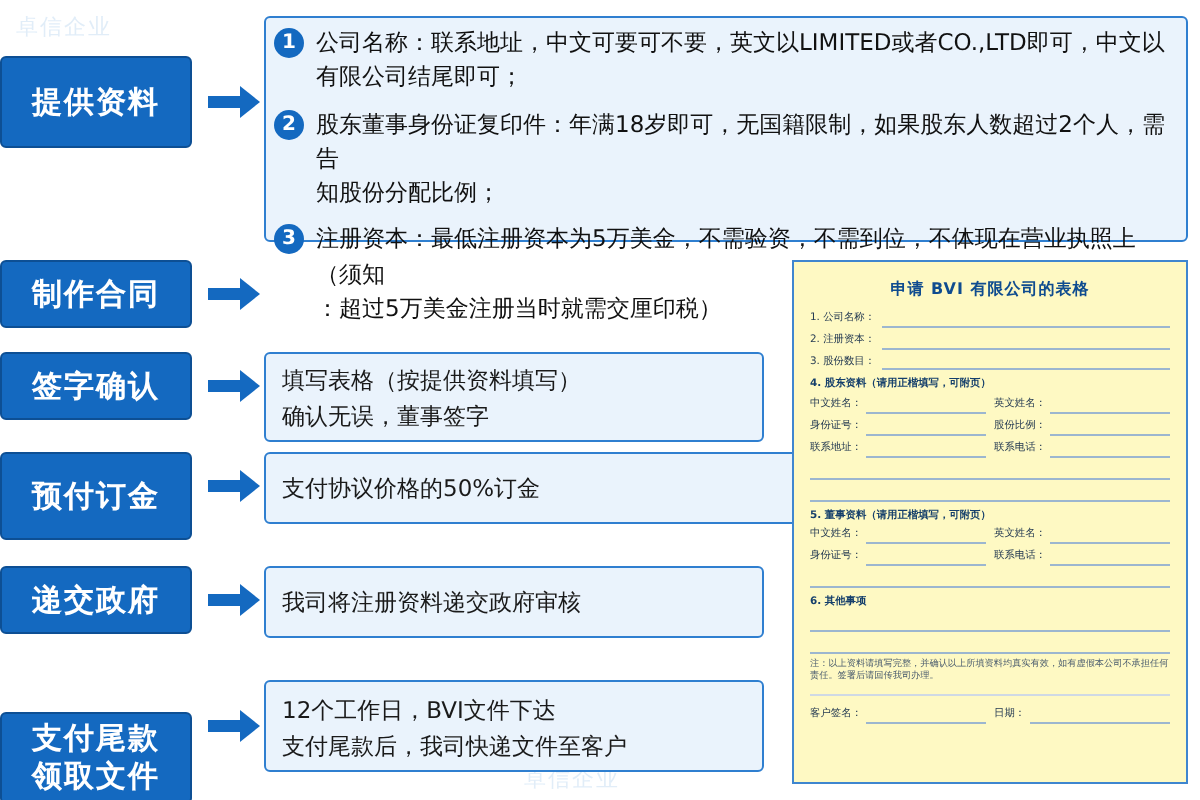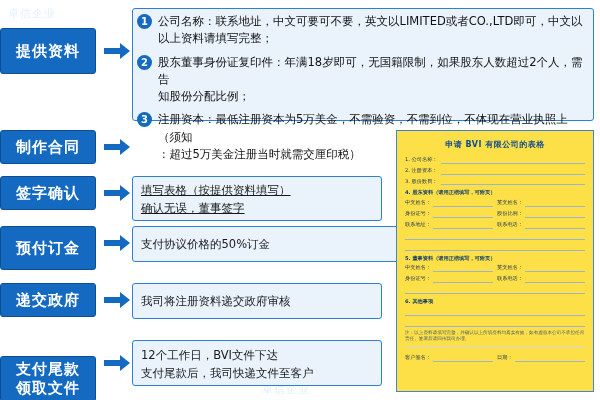--- a/index.html
+++ b/index.html
@@ -127,21 +127,21 @@
   .line { display: block; }
 
   
   .form-panel {
     position: absolute;
     left: 396px;
     top: 130px;
     width: 198px;
     height: 262px;
     box-sizing: border-box;
-    background: #fde047;
+    background: #fef9c3;
     border: 1px solid #3f86cf;
     padding: 6px 8px;
     font-size: 5.2px;
     color: #243a52;
     line-height: 1.5;
     overflow: hidden;
   }
   .form-title {
     text-align: center;
     font-size: 8px;
@@ -254,42 +254,42 @@
     <div class="shaft"></div>
       <div class="head"></div>
   </div>
 
   <div class="box" style="left:132px; top:8px; width:462px; height:113px;">
     <ul class="numlist">
       <li>
         <span class="num">1</span>
         <span class="numtext">
           <span class="line">公司名称：联系地址，中文可要可不要，英文以LIMITED或者CO.,LTD即可，中文以</span>
-          <span class="line">以上资料请填写完整；</span>
+          <span class="line">有限公司结尾即可；</span>
         </span>
       </li>
       <li>
         <span class="num">2</span>
         <span class="numtext">
           <span class="line">股东董事身份证复印件：年满18岁即可，无国籍限制，如果股东人数超过2个人，需告</span>
           <span class="line">知股份分配比例；</span>
         </span>
       </li>
       <li>
         <span class="num">3</span>
         <span class="numtext">
           <span class="line">注册资本：最低注册资本为5万美金，不需验资，不需到位，不体现在营业执照上（须知</span>
           <span class="line">：超过5万美金注册当时就需交厘印税）</span>
         </span>
       </li>
     </ul>
   </div>
 
 
-  <div class="box" style="left:132px; top:176px; width:250px; height:45px;text-decoration:underline;">
+  <div class="box" style="left:132px; top:176px; width:250px; height:45px;">
     <div class="box-inner" style="padding-top:5px;">
       <span class="line">填写表格（按提供资料填写）</span>
       <span class="line">确认无误，董事签字</span>
     </div>
   </div>
 
   <div class="box" style="left:132px; top:226px; width:281px; height:36px;">
     <div class="box-inner" style="padding-top:9px;">
       <span class="line">支付协议价格的50%订金</span>
     </div>

